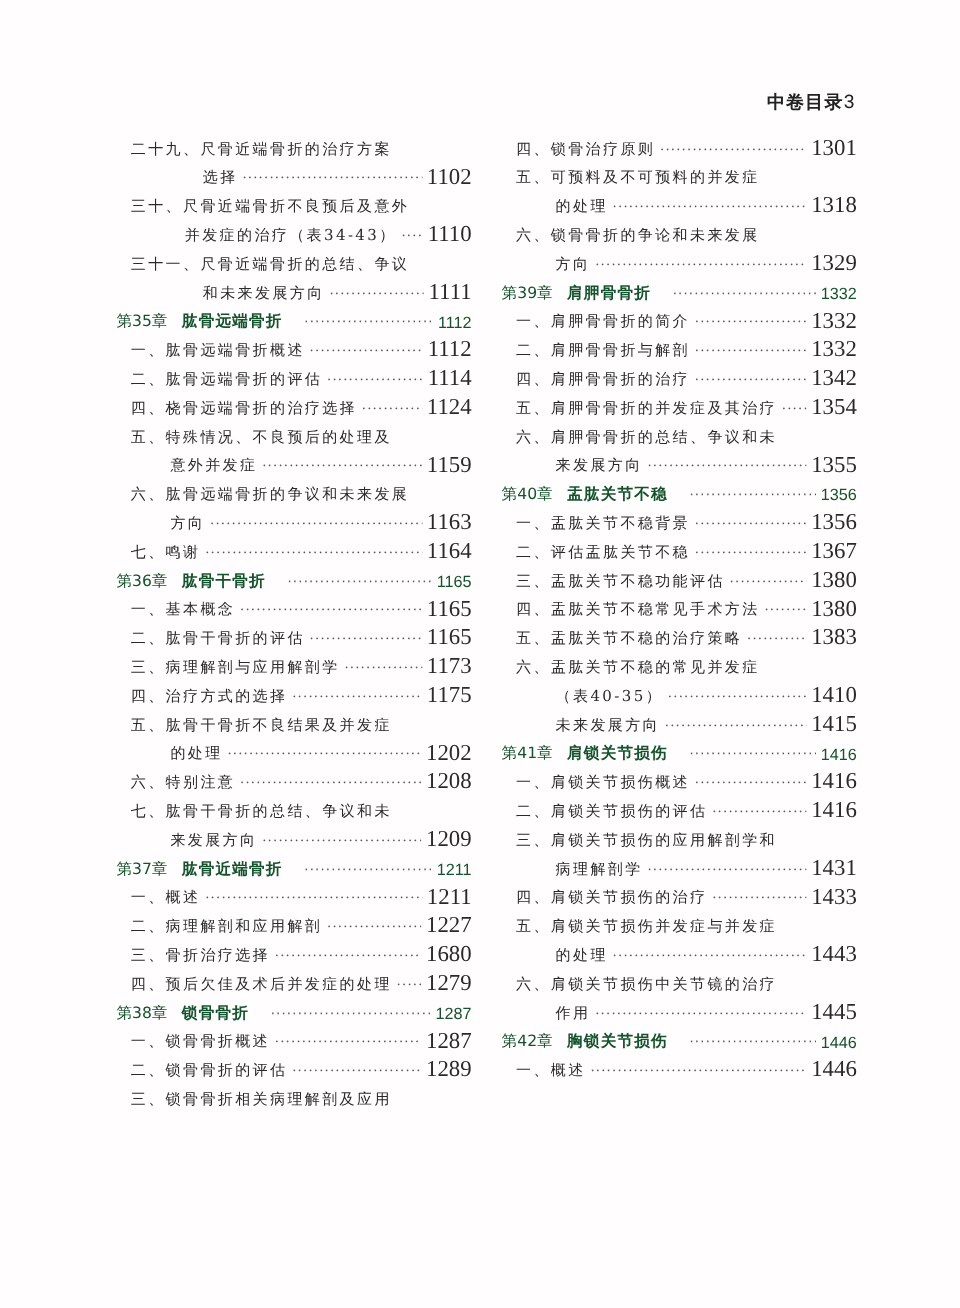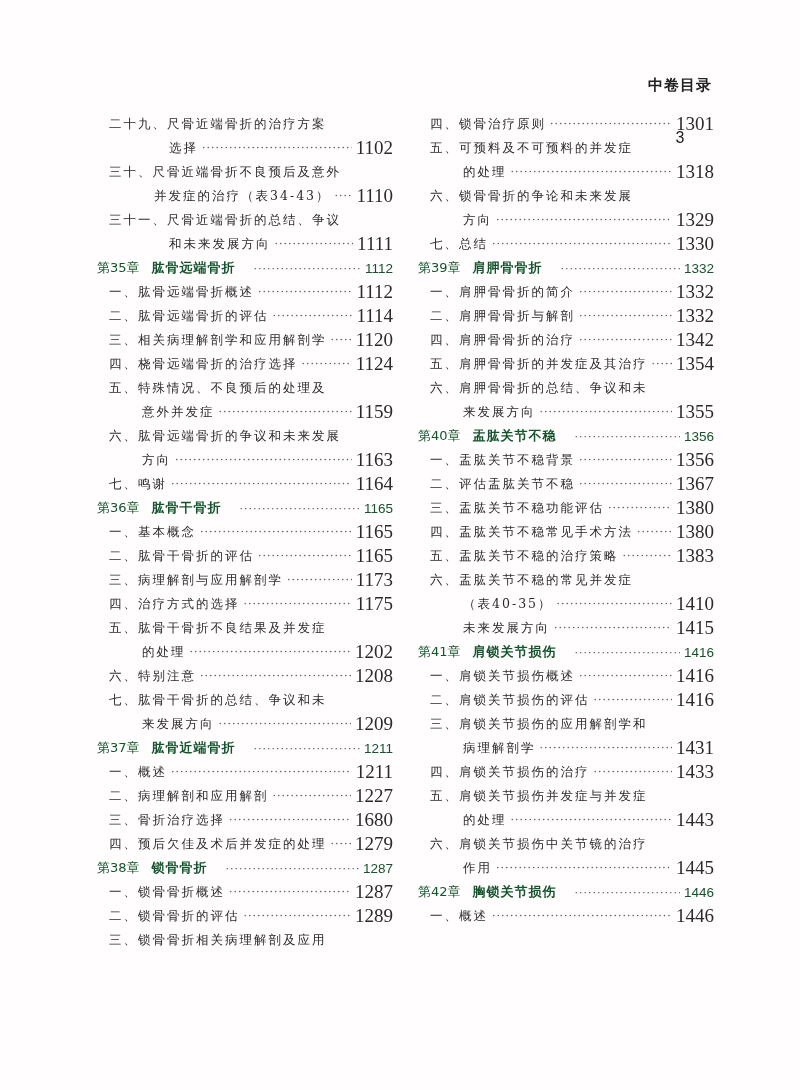--- a/index.html
+++ b/index.html
@@ -4,21 +4,21 @@
 <style>
   html, body { margin: 0; padding: 0; }
   body {
     width: 800px; height: 1090px; background: #fffdfd;
     font-family: "DejaVu Serif", "Liberation Serif", serif;
     color: #2a2a2a; position: relative; overflow: hidden;
   }
   .header {
     position: absolute; top: 76px; right: 88px;
     font-family: "DejaVu Sans", "Liberation Sans", sans-serif;
-    font-size: 15px; color: #222; display: flex; gap: 34px; align-items: center; flex-direction: column;
+    font-size: 15px; color: #222; display: flex; align-items: flex-end;
   }
   .header .title { font-weight: bold; letter-spacing: 1px; }
   .header .pnum { font-family: "Liberation Sans", sans-serif; font-size: 16px; }
   .col { position: absolute; top: 112px; width: 296px; }
   .col.left { left: 97px; }
   .col.right { left: 418px; }
   .row {
     height: 24px; display: flex; align-items: center; font-size: 12.5px;
     white-space: nowrap; letter-spacing: 2px;
   }
@@ -81,25 +81,20 @@
       <span class="stitle">一、肱骨远端骨折概述</span>
       <span class="lead"></span>
       <span class="pg">1112</span>
     </div>
     <div class="row ind1">
       <span class="stitle">二、肱骨远端骨折的评估</span>
       <span class="lead"></span>
       <span class="pg">1114</span>
     </div>
     <div class="row ind1">
-      <span class="stitle">三、相关病理解剖学和应用解剖学</span>
-      <span class="lead"></span>
-      <span class="pg">1120</span>
-    </div>
-    <div class="row ind1">
       <span class="stitle">四、桡骨远端骨折的治疗选择</span>
       <span class="lead"></span>
       <span class="pg">1124</span>
     </div>
     <div class="row ind1 noLead">
       <span class="stitle">五、特殊情况、不良预后的处理及</span>
     </div>
     <div class="row ind2b">
       <span class="stitle">意外并发症</span>
       <span class="lead"></span>
@@ -225,25 +220,20 @@
       <span class="lead"></span>
       <span class="pg">1318</span>
     </div>
     <div class="row ind1 noLead">
       <span class="stitle">六、锁骨骨折的争论和未来发展</span>
     </div>
     <div class="row ind2b">
       <span class="stitle">方向</span>
       <span class="lead"></span>
       <span class="pg">1329</span>
-    </div>
-    <div class="row ind1">
-      <span class="stitle">七、总结</span>
-      <span class="lead"></span>
-      <span class="pg">1330</span>
     </div>
     <div class="row chapter">
       <span class="num">第39章</span>
       <span class="ctitle">肩胛骨骨折</span>
       <span class="lead"></span>
       <span class="pg">1332</span>
     </div>
     <div class="row ind1">
       <span class="stitle">一、肩胛骨骨折的简介</span>
       <span class="lead"></span>

